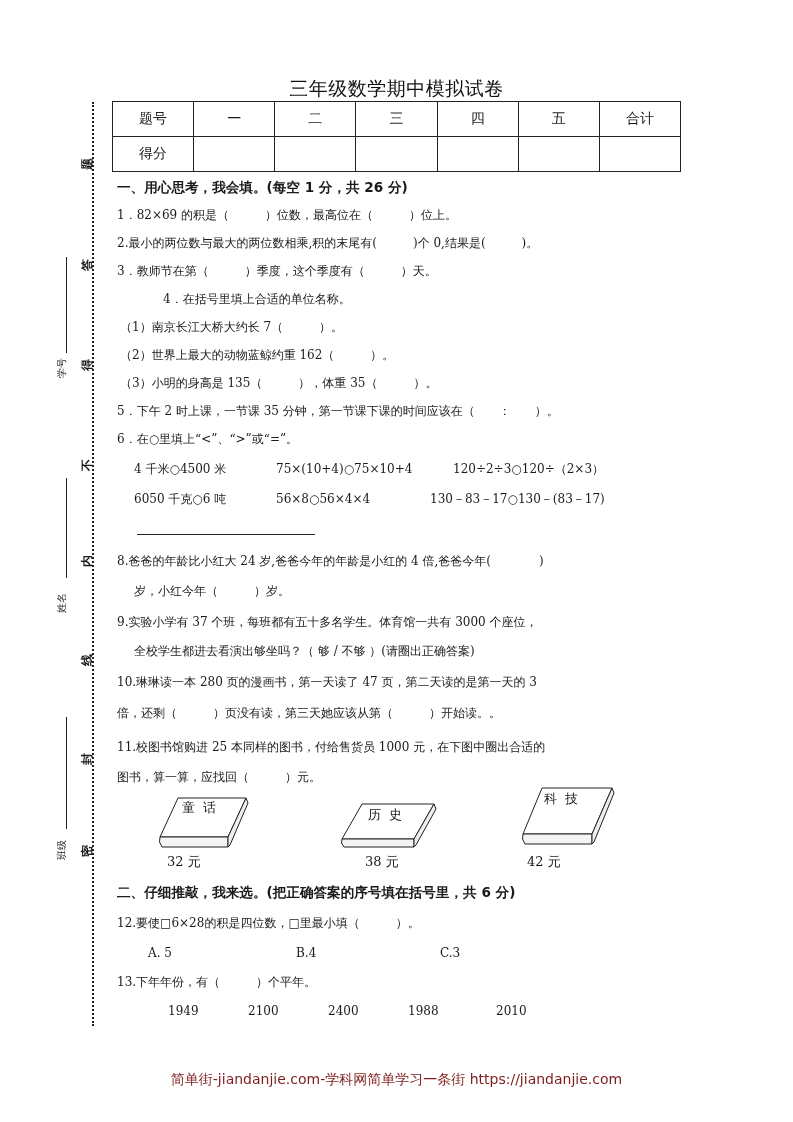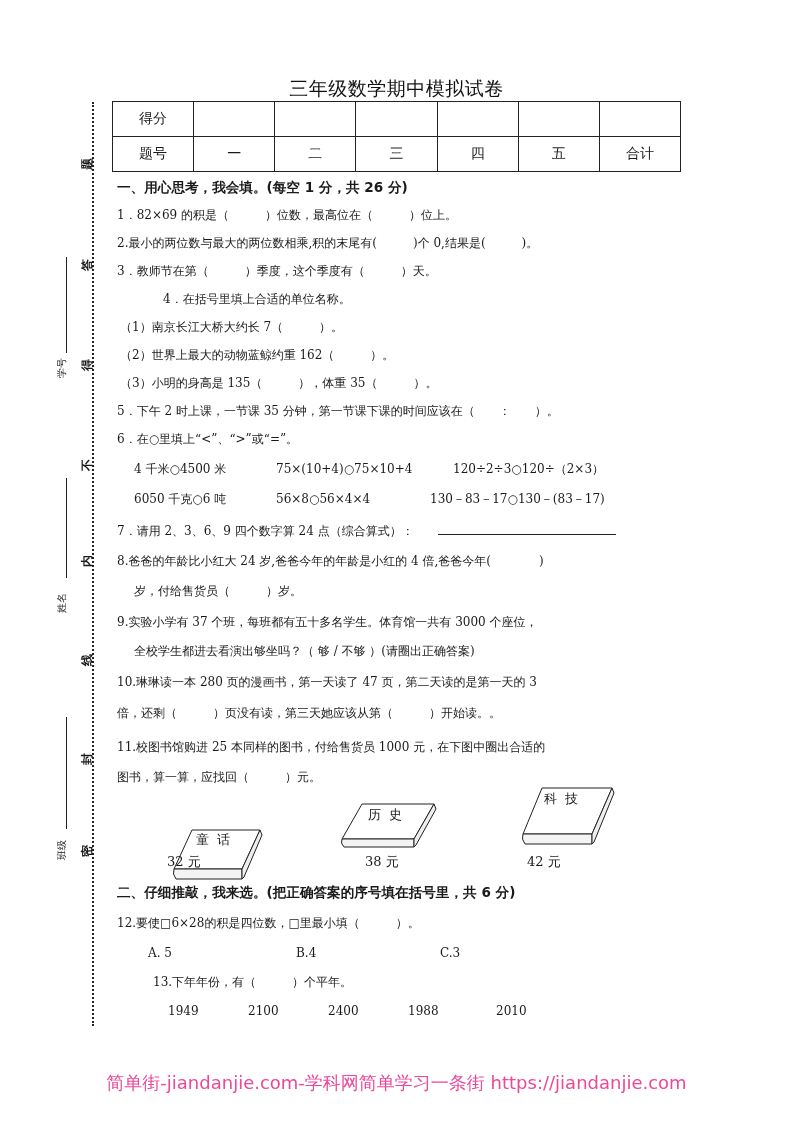--- a/index.html
+++ b/index.html
@@ -25,46 +25,46 @@
             transform:rotate(-90deg); transform-origin:center; white-space:nowrap; }
   .vrule { width:0; border-left:1px solid #222; }
 
   
   .book { width:90px; height:55px; }
   .book svg { width:90px; height:55px; overflow:visible; }
   .book-title { font-family:"DejaVu Sans","Liberation Sans",sans-serif; font-size:13px; letter-spacing:8px; }
   .price { font-size:13px; }
 
   .footer { left:0; width:793px; top:1071px; text-align:center;
-            font-family:"DejaVu Sans","Liberation Sans",sans-serif; font-size:18px; color:#ec4899; }
+            font-family:"DejaVu Sans","Liberation Sans",sans-serif; font-size:14px; color:#7f1d1d; }
 </style>
 </head>
 <body>
 
 <div class="abs title">三年级数学期中模拟试卷</div>
 
 <table class="score">
   <tbody>
       <tr>
+    <td>题号</td>
+    <td>一</td>
+    <td>二</td>
+    <td>三</td>
+    <td>四</td>
+    <td>五</td>
+    <td>合计</td>
+  </tr>
+  <tr>
     <td>得分</td>
     <td></td>
     <td></td>
     <td></td>
     <td></td>
     <td></td>
     <td></td>
-  </tr>
-  <tr>
-    <td>题号</td>
-    <td>一</td>
-    <td>二</td>
-    <td>三</td>
-    <td>四</td>
-    <td>五</td>
-    <td>合计</td>
   </tr>
 </tbody>
   </table>
 
 <div class="abs dotline"></div>
 <div class="abs vtext" style="left:79px;top:156px;">题</div>
 <div class="abs vtext" style="left:79px;top:257px;">答</div>
 <div class="abs vtext" style="left:79px;top:357px;">得</div>
 <div class="abs vtext" style="left:79px;top:457px;">不</div>
 <div class="abs vtext" style="left:79px;top:553px;">内</div>
@@ -93,34 +93,33 @@
 <div class="abs line" style="top:430px;">6．在○里填上“&lt;”、“&gt;”或“=”。</div>
 
 <div class="abs line" style="top:460px;left:134px;">4 千米○4500 米</div>
 <div class="abs line" style="top:460px;left:276px;">75×(10+4)○75×10+4</div>
 <div class="abs line" style="top:460px;left:453px;">120÷2÷3○120÷（2×3）</div>
 <div class="abs line" style="top:490px;left:134px;">6050 千克○6 吨</div>
 <div class="abs line" style="top:490px;left:276px;">56×8○56×4×4</div>
 <div class="abs line" style="top:490px;left:430px;">130－83－17○130－(83－17)</div>
 
 <div class="abs line" style="top:520px;">
-  <span>7．请用 2、3、6、9 四个数字算 24 点（综合算式）：</span>
   <span class="blank" style="margin-left:20px;"></span>
 </div>
 
 <div class="abs line" style="top:552px;">8.爸爸的年龄比小红大 24 岁,爸爸今年的年龄是小红的 4 倍,爸爸今年(　　　　)</div>
-<div class="abs line" style="top:582px;left:134px;">岁，付给售货员（　　　）岁。</div>
+<div class="abs line" style="top:582px;left:134px;">岁，小红今年（　　　）岁。</div>
 <div class="abs line" style="top:613px;">9.实验小学有 37 个班，每班都有五十多名学生。体育馆一共有 3000 个座位，</div>
 <div class="abs line" style="top:642px;left:134px;">全校学生都进去看演出够坐吗？（ 够 / 不够 ）(请圈出正确答案)</div>
 <div class="abs line" style="top:673px;">10.琳琳读一本 280 页的漫画书，第一天读了 47 页，第二天读的是第一天的 3</div>
 <div class="abs line" style="top:704px;">倍，还剩（　　　）页没有读，第三天她应该从第（　　　）开始读。。</div>
 <div class="abs line" style="top:738px;">11.校图书馆购进 25 本同样的图书，付给售货员 1000 元，在下图中圈出合适的</div>
 <div class="abs line" style="top:768px;">图书，算一算，应找回（　　　）元。</div>
 
-<div class="abs book" style="left:172px;top:795px;margin-top:32px;">
+<div class="abs book" style="left:158px;top:795px;">
   <svg viewBox="0 0 90 55">
     <path d="M20 3 L88 3 L70 42 L2 42 Z" fill="#fff" stroke="#222" stroke-width="1"></path>
     <path d="M2 42 L70 42 L70 52 L4 52 Q0 47 2 42 Z" fill="#f4f4f4" stroke="#222" stroke-width="1"></path>
     <path d="M88 3 L90 8 L72 50 L70 52 L70 42 Z" fill="#eee" stroke="#222" stroke-width="1"></path>
   </svg>
   <div class="abs book-title" style="left:24px;top:4px;">童话</div>
 </div>
 <div class="abs price" style="left:167px;top:853px;">32 元</div>
 
 <div class="abs book" style="left:342px;top:801px;">
@@ -141,20 +140,20 @@
   </svg>
   <div class="abs book-title" style="left:22px;top:4px;">科技</div>
 </div>
 <div class="abs price" style="left:527px;top:853px;">42 元</div>
 
 <div class="abs line bold" style="top:883px;">二、仔细推敲，我来选。(把正确答案的序号填在括号里，共 6 分)</div>
 <div class="abs line" style="top:914px;">12.要使□6×28的积是四位数，□里最小填（　　　）。</div>
 <div class="abs line" style="top:944px;left:148px;">A. 5</div>
 <div class="abs line" style="top:944px;left:296px;">B.4</div>
 <div class="abs line" style="top:944px;left:440px;">C.3</div>
-<div class="abs line" style="top:973px;margin-left:36px;">13.下年年份，有（　　　）个平年。</div>
+<div class="abs line" style="top:973px;">13.下年年份，有（　　　）个平年。</div>
 <div class="abs line" style="top:1002px;left:168px;">1949</div>
 <div class="abs line" style="top:1002px;left:248px;">2100</div>
 <div class="abs line" style="top:1002px;left:328px;">2400</div>
 <div class="abs line" style="top:1002px;left:408px;">1988</div>
 <div class="abs line" style="top:1002px;left:496px;">2010</div>
 
 <div class="abs footer">简单街-jiandanjie.com-学科网简单学习一条街 https://jiandanjie.com</div>
 
 </body></html>

